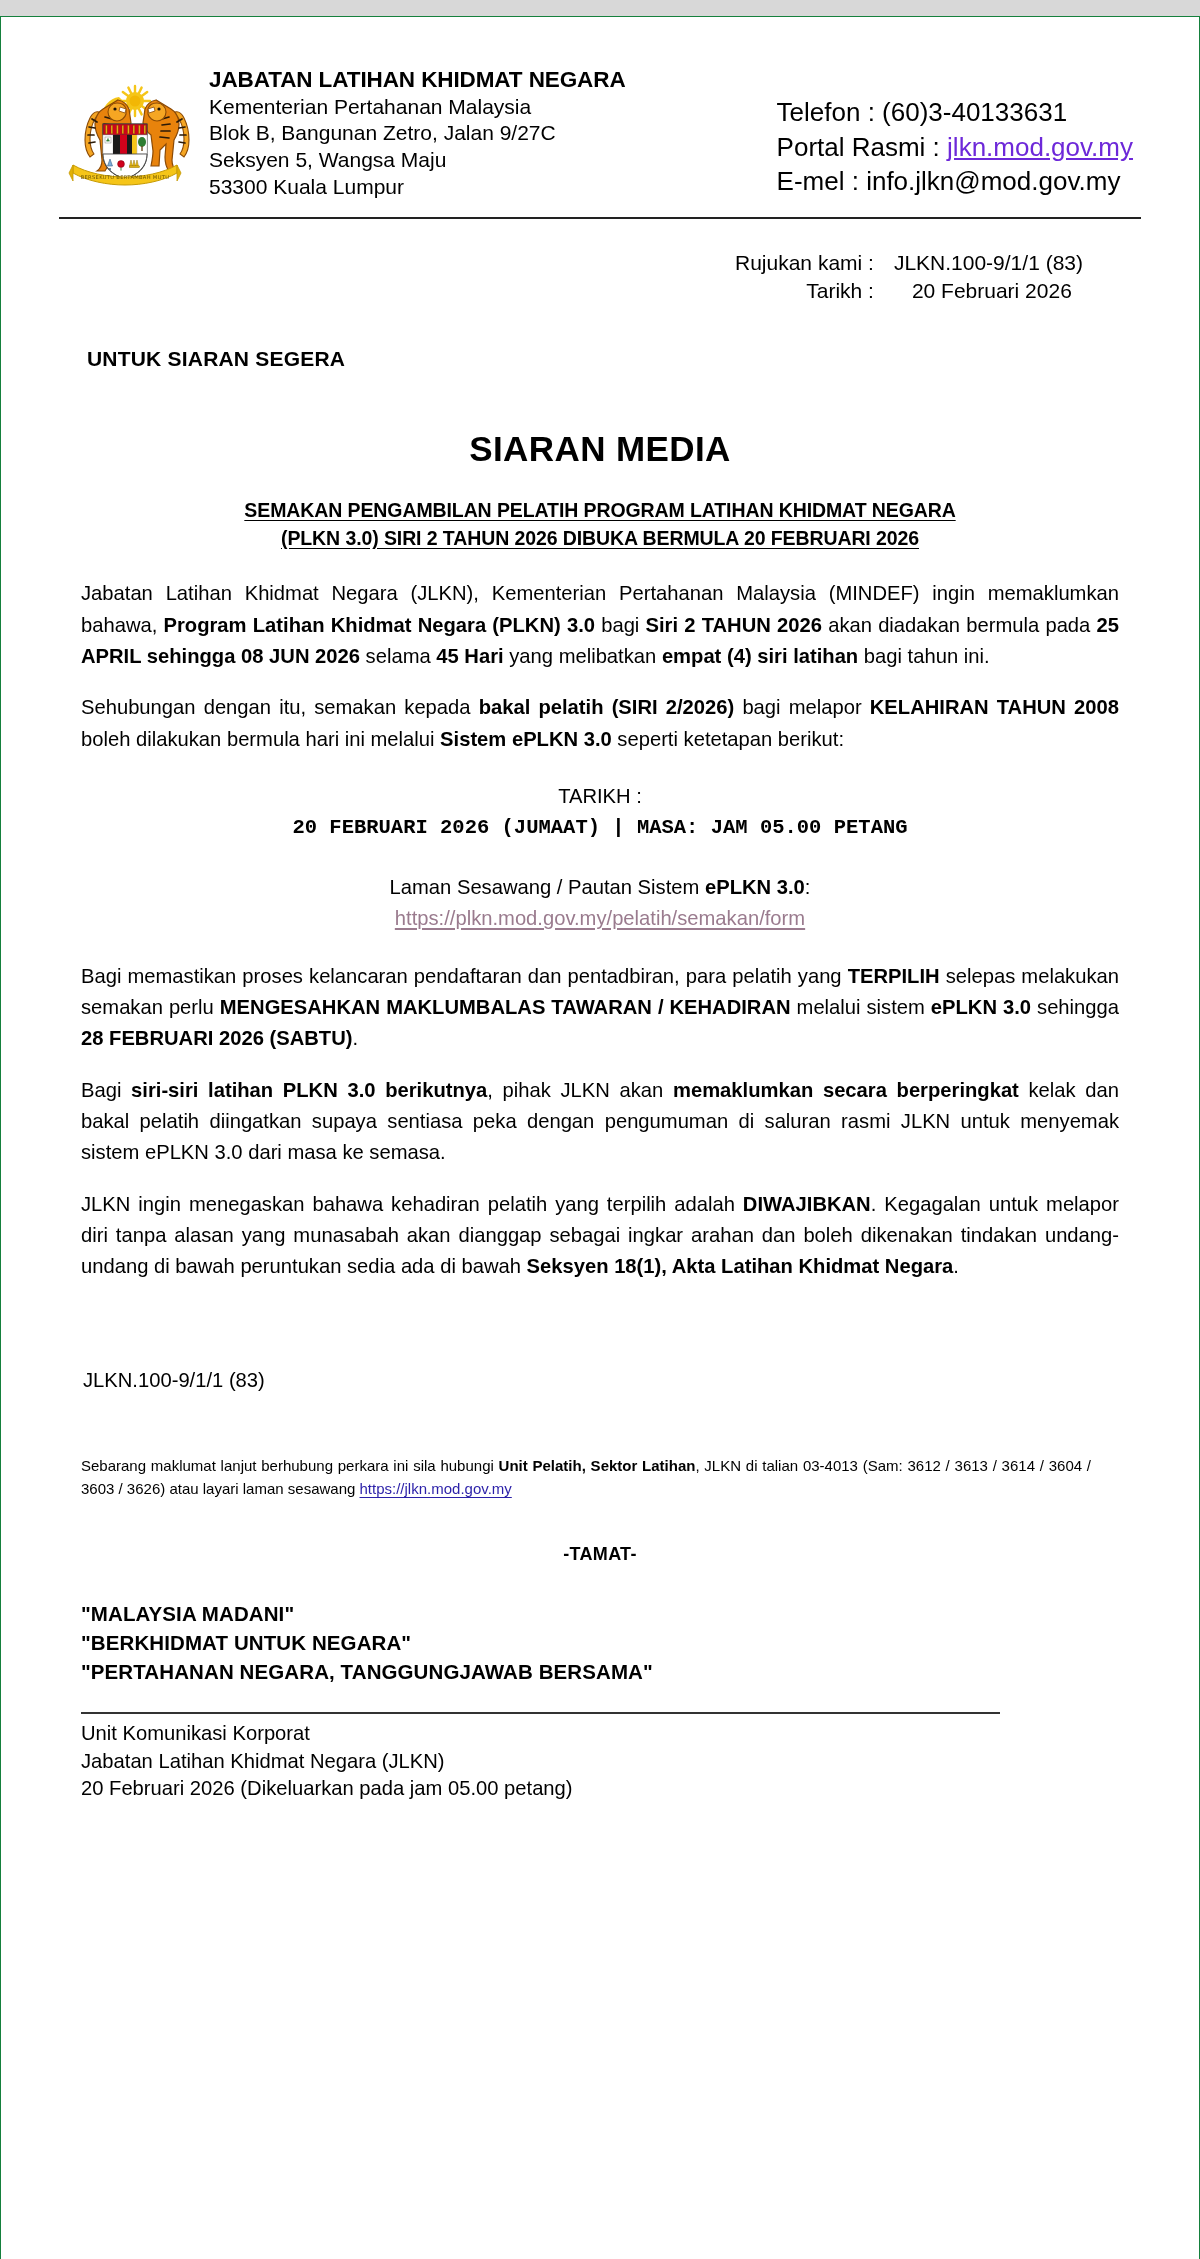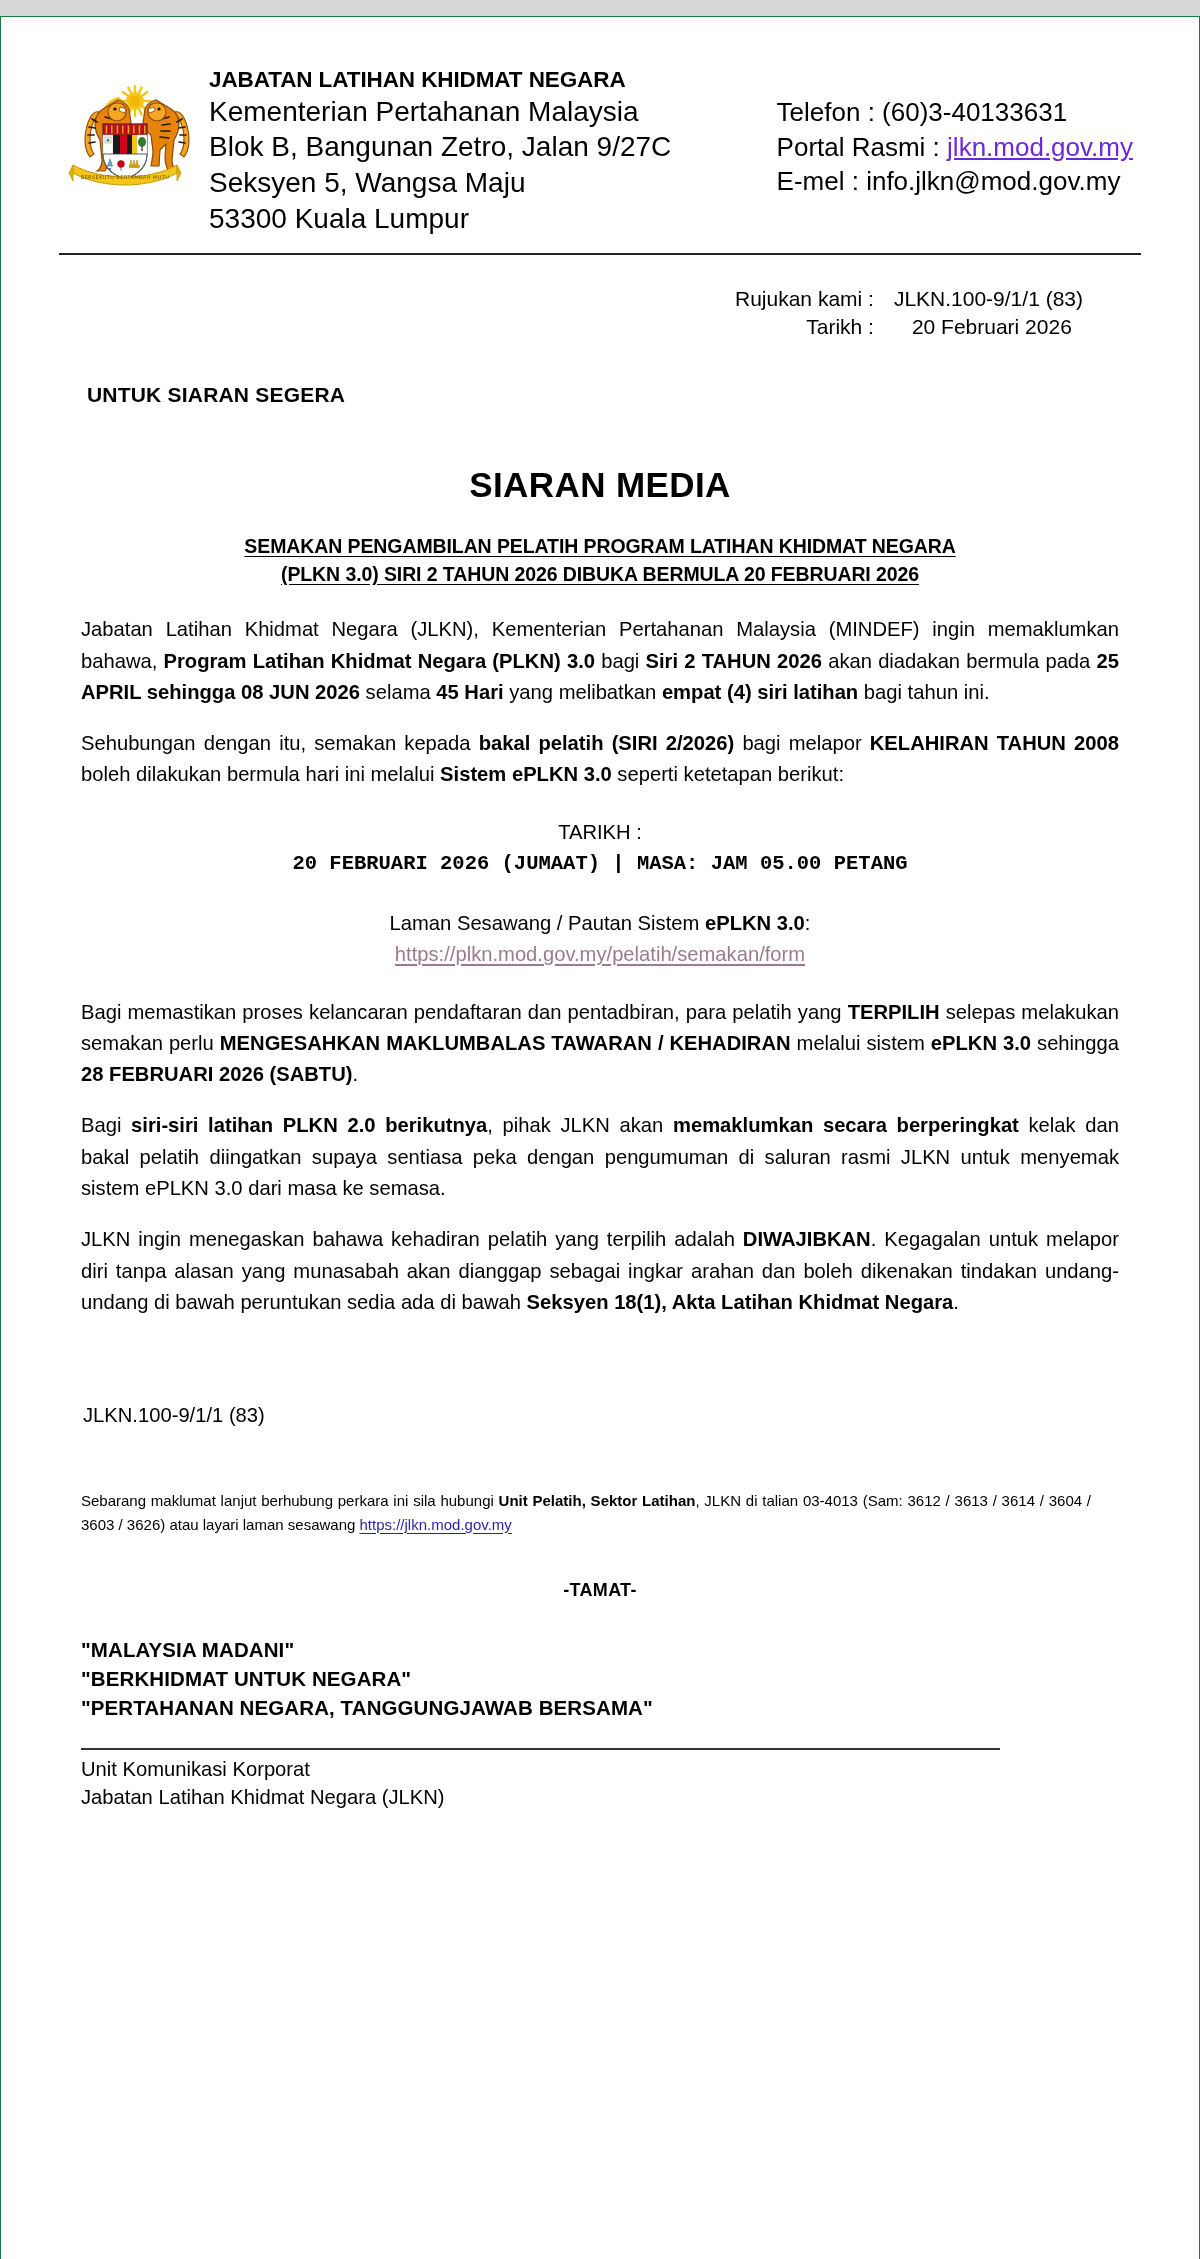--- a/index.html
+++ b/index.html
@@ -48,21 +48,21 @@
   }
   .org-name {
     font-size: 22.5px;
     font-weight: bold;
     letter-spacing: -0.1px;
     color: #000;
     line-height: 1.18;
     white-space: nowrap;
   }
   .org-line {
-    font-size: 28px;
+    font-size: 21px;
     color: #000;
     line-height: 1.28;
     white-space: nowrap;
   }
   .contact-block {
     margin-left: auto;
     padding-top: 32px;
     padding-right: 8px;
   }
   .contact-line {
@@ -396,38 +396,39 @@
       <div class="bigline">20 FEBRUARI 2026 (JUMAAT) | MASA: JAM 05.00 PETANG</div>
     </div>
 
     <div class="link-block">
       <div><span>Laman Sesawang / Pautan Sistem </span><span class="b">ePLKN 3.0</span><span>:</span></div>
       <a class="link-eplkn" href="#">https://plkn.mod.gov.my/pelatih/semakan/form</a>
     </div>
 
     <p class="para"><span>Bagi memastikan proses kelancaran pendaftaran dan pentadbiran, para pelatih yang </span><span class="b">TERPILIH</span><span> selepas melakukan semakan perlu </span><span class="b">MENGESAHKAN MAKLUMBALAS TAWARAN / KEHADIRAN</span><span> melalui sistem </span><span class="b">ePLKN 3.0</span><span> sehingga </span><span class="b">28 FEBRUARI 2026 (SABTU)</span><span>.</span></p>
 
-    <p class="para"><span>Bagi </span><span class="b">siri-siri latihan PLKN 2.0 berikutnya</span><span>, pihak JLKN akan </span><span class="b">memaklumkan secara berperingkat</span><span> kelak dan bakal pelatih diingatkan supaya sentiasa peka dengan pengumuman di saluran rasmi JLKN untuk menyemak sistem ePLKN 3.0 dari masa ke semasa.</span></p>
+    <p class="para"><span>Bagi </span><span class="b">siri-siri latihan PLKN 3.0 berikutnya</span><span>, pihak JLKN akan </span><span class="b">memaklumkan secara berperingkat</span><span> kelak dan bakal pelatih diingatkan supaya sentiasa peka dengan pengumuman di saluran rasmi JLKN untuk menyemak sistem ePLKN 3.0 dari masa ke semasa.</span></p>
 
     <p class="para"><span>JLKN ingin menegaskan bahawa kehadiran pelatih yang terpilih adalah </span><span class="b">DIWAJIBKAN</span><span>. Kegagalan untuk melapor diri tanpa alasan yang munasabah akan dianggap sebagai ingkar arahan dan boleh dikenakan tindakan undang-undang di bawah peruntukan sedia ada di bawah </span><span class="b">Seksyen 18(1), Akta Latihan Khidmat Negara</span><span>.</span></p>
 
     <div class="refno">JLKN.100-9/1/1 (83)</div>
 
     <p class="contact-para"><span>Sebarang maklumat lanjut berhubung perkara ini sila hubungi </span><span class="b">Unit Pelatih, Sektor Latihan</span><span>, JLKN di talian 03-4013 (Sam: 3612 / 3613 / 3614 / 3604 / 3603 / 3626) atau layari laman sesawang </span><a class="link-jlkn" href="#">https://jlkn.mod.gov.my</a></p>
 
     <div class="tamat">-TAMAT-</div>
 
     <div class="slogans">
       <div>"MALAYSIA MADANI"</div>
       <div>"BERKHIDMAT UNTUK NEGARA"</div>
       <div>"PERTAHANAN NEGARA, TANGGUNGJAWAB BERSAMA"</div>
     </div>
 
     <hr class="hr-foot">
 
     <div>
       <div class="footer-line">Unit Komunikasi Korporat</div>
       <div class="footer-line">Jabatan Latihan Khidmat Negara (JLKN)</div>
+      <div class="footer-line">20 Februari 2026 (Dikeluarkan pada jam 05.00 petang)</div>
     </div>
 
   </div>
 </div>
 </div>
 
 </body></html>

